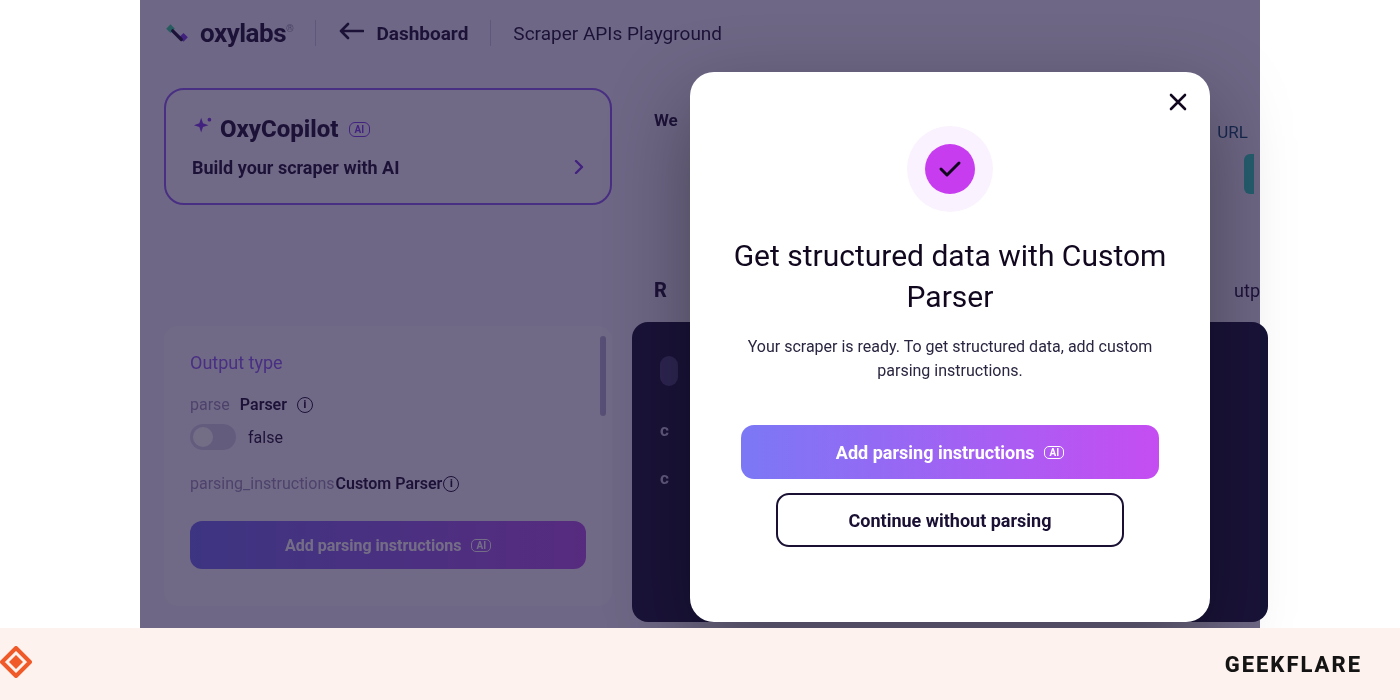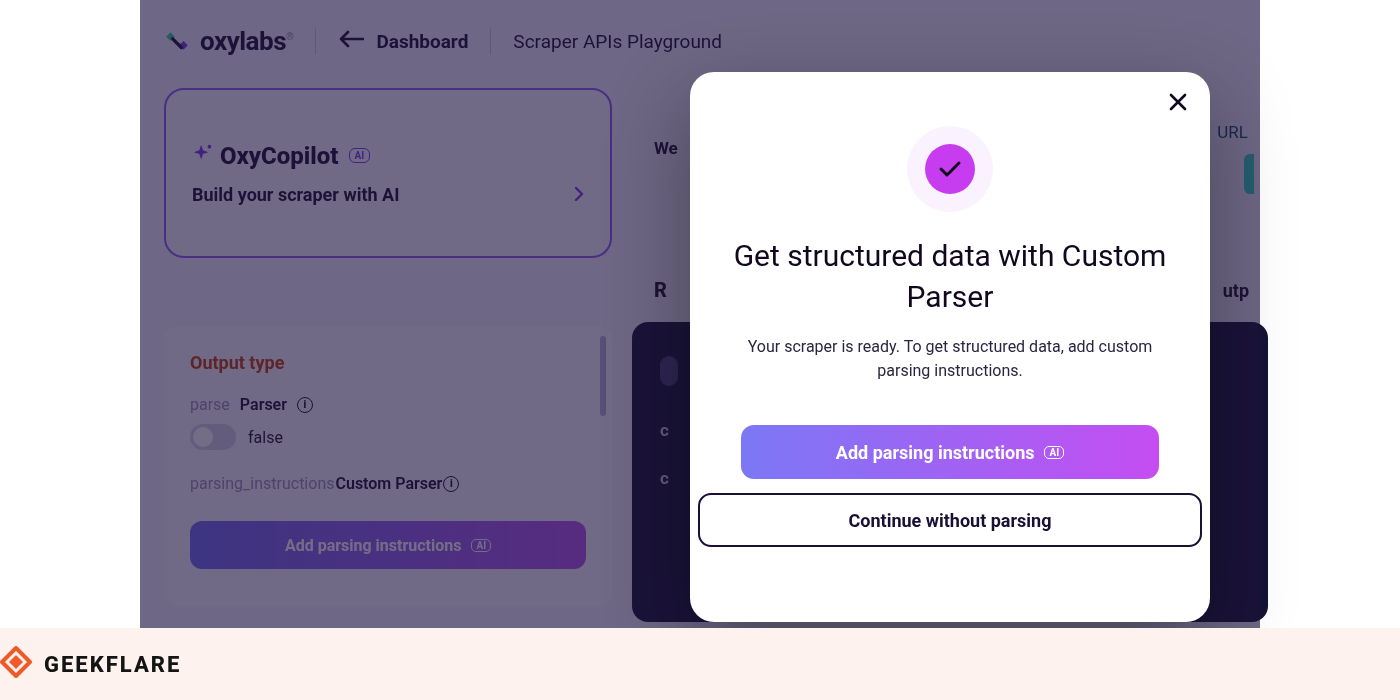--- a/index.html
+++ b/index.html
@@ -4,51 +4,51 @@
 <style>
   *{box-sizing:border-box;margin:0;padding:0;font-family:-apple-system,BlinkMacSystemFont,"Segoe UI",Roboto,Arial,sans-serif}
   body{width:1400px;height:700px;overflow:hidden;background:#fff;position:relative}
   
   .side{position:absolute;top:0;width:140px;height:100%;background:#fff}
   .side.l{left:0}.side.r{right:0}
   
   .app{position:absolute;left:140px;top:0;width:1120px;height:628px;background:#eef0fb;}
   .overlay{position:absolute;inset:0;background:rgba(30,20,60,.62);}
   
-  .hdr{position:absolute;left:0;top:12px;width:100%;height:58px;display:flex;align-items:center;padding:0 24px;gap:22px}
+  .hdr{position:absolute;left:0;top:4px;width:100%;height:58px;display:flex;align-items:center;padding:0 24px;gap:22px}
   .logo{display:flex;align-items:center;gap:10px}
   .logo-mark{width:26px;height:26px;position:relative}
   .logo-mark svg{width:26px;height:26px}
   .logo-txt{font-size:26px;font-weight:700;color:#1a1033;letter-spacing:-.5px}
   .logo-reg{font-size:10px;color:#9a94b0;vertical-align:super}
   .vline{width:1px;height:26px;background:#c9c7dc}
   .back{display:flex;align-items:center;gap:12px;color:#1a1033;font-size:19px;font-weight:700}
   .back svg{width:26px;height:18px}
   .crumb{font-size:19px;font-weight:400;color:#1a1033}
   
-  .copilot{position:absolute;left:24px;top:88px;width:448px;height:170px;border:2px solid #8b5cf6;border-radius:20px;background:#f7f6fe;padding:22px 26px;display:flex;flex-direction:column;justify-content:center}
+  .copilot{position:absolute;left:24px;top:88px;width:448px;height:117px;border:2px solid #8b5cf6;border-radius:20px;background:#f7f6fe;padding:22px 26px;display:flex;flex-direction:column;justify-content:center}
   .cp-top{display:flex;align-items:center;gap:6px}
   .cp-spark svg{width:22px;height:22px}
   .cp-title{font-size:24px;font-weight:800;color:#1a1033}
   .cp-ai{border:1.5px solid #7c3aed;border-radius:6px;font-size:10px;color:#7c3aed;padding:1px 5px;font-weight:700;margin-left:4px}
   .cp-row2{display:flex;align-items:flex-end;justify-content:space-between;margin-top:14px}
   .cp-sub{font-size:18px;font-weight:700;color:#1a1033}
   .cp-ch svg{width:10px;height:14px}
   
-  .wel{position:absolute;left:514px;top:138px;font-size:17px;font-weight:700;color:#1a1033}
+  .wel{position:absolute;left:514px;top:110px;font-size:17px;font-weight:700;color:#1a1033}
   .url-l{position:absolute;right:12px;top:122px;font-size:17px;font-weight:400;color:#0c4a6e}
   .btn-go{position:absolute;right:6px;top:154px;width:10px;height:40px;background:#2dd4bf;border-radius:6px 0 0 6px}
-  .utp{position:absolute;right:11px;top:280px;font-size:18px;font-weight:700;color:#1a1033}
+  .utp{position:absolute;right:0;top:280px;font-size:18px;font-weight:400;color:#1a1033}
   
   .ap-h{position:absolute;left:24px;top:280px;font-size:21px;font-weight:800;color:#1a1033}
   .req-r{position:absolute;left:514px;top:278px;font-size:20px;font-weight:800;color:#1a1033}
   
   .ot{position:absolute;left:24px;top:326px;width:448px;height:280px;background:#f7f6fe;border-radius:14px;padding:26px 26px}
   .ot-scroll{position:absolute;right:6px;top:10px;width:6px;height:80px;background:#b5b1d4;border-radius:3px}
-  .ot-title{font-size:18px;font-weight:700;color:#c2410c;margin-bottom:22px}
+  .ot-title{font-size:18px;font-weight:400;color:#8b5cf6;margin-bottom:22px}
   .ot-line{display:flex;align-items:center;gap:10px;margin-bottom:10px}
   .kw{color:#988fba;font-size:16px}
   .lbl{color:#1a1033;font-size:16px;font-weight:600}
   .info{width:16px;height:16px;border:1.6px solid #1a1033;border-radius:50%;display:inline-flex;align-items:center;justify-content:center;font-size:10px;font-weight:900;color:#1a1033}
   .toggle{width:46px;height:26px;background:#d6d3e8;border-radius:13px;position:relative}
   .toggle::after{content:"";position:absolute;left:3px;top:3px;width:20px;height:20px;background:#fff;border-radius:50%}
   .tg-row{display:flex;align-items:center;gap:12px;margin-bottom:24px}
   .tg-val{font-size:16px;color:#1a1033}
   .pi-row{display:flex;align-items:center;gap:1px;margin-bottom:28px}
   .add-btn{width:100%;height:48px;border-radius:12px;background:linear-gradient(90deg,#6f6cf2,#b253ed);color:#fff;display:flex;align-items:center;justify-content:center;gap:10px;font-size:16px;font-weight:700}
@@ -61,23 +61,23 @@
   
   .modal{position:absolute;left:690px;top:72px;width:520px;height:550px;background:#fff;border-radius:24px;box-shadow:0 30px 80px rgba(0,0,0,.35);padding:32px 34px;display:flex;flex-direction:column;align-items:center}
   .mx{position:absolute;right:22px;top:20px;cursor:pointer}
   .mx svg{width:20px;height:20px}
   .chk-wrap{width:86px;height:86px;border-radius:50%;background:#faf2fe;display:flex;align-items:center;justify-content:center;margin-top:22px;margin-bottom:24px}
   .chk{width:50px;height:50px;border-radius:50%;background:#c83cf0;display:flex;align-items:center;justify-content:center}
   .chk svg{width:24px;height:18px}
   .m-title{font-size:30px;font-weight:400;color:#11081f;text-align:center;line-height:1.35;margin-bottom:18px}
   .m-sub{font-size:16px;color:#2a2540;text-align:center;line-height:1.5;margin-bottom:42px;max-width:420px}
   .m-btn1{width:418px;height:54px;border-radius:13px;background:linear-gradient(90deg,#7b78f5,#c54df2);color:#fff;font-size:18px;font-weight:700;display:flex;align-items:center;justify-content:center;gap:10px;margin-bottom:14px}
-  .m-btn2{width:504px;height:54px;border-radius:13px;background:#fff;border:2px solid #1a1033;color:#1a1033;font-size:18px;font-weight:700;display:flex;align-items:center;justify-content:center}
+  .m-btn2{width:348px;height:54px;border-radius:13px;background:#fff;border:2px solid #1a1033;color:#1a1033;font-size:18px;font-weight:700;display:flex;align-items:center;justify-content:center}
   
-  .foot{position:absolute;left:0;bottom:0;width:1400px;height:72px;background:#fdf2ed;display:flex;align-items:center;justify-content:flex-start;padding-right:38px;gap:12px}
+  .foot{position:absolute;left:0;bottom:0;width:1400px;height:72px;background:#fdf2ed;display:flex;align-items:center;justify-content:space-between;padding-right:38px;gap:12px}
   .gf-mark svg{width:32px;height:32px}
   .gf-txt{font-size:22px;font-weight:800;letter-spacing:2px;color:#141414}
 </style>
 </head>
 <body>
 
 <div class="side l"></div>
 <div class="side r"></div>
 
 <div class="app">

